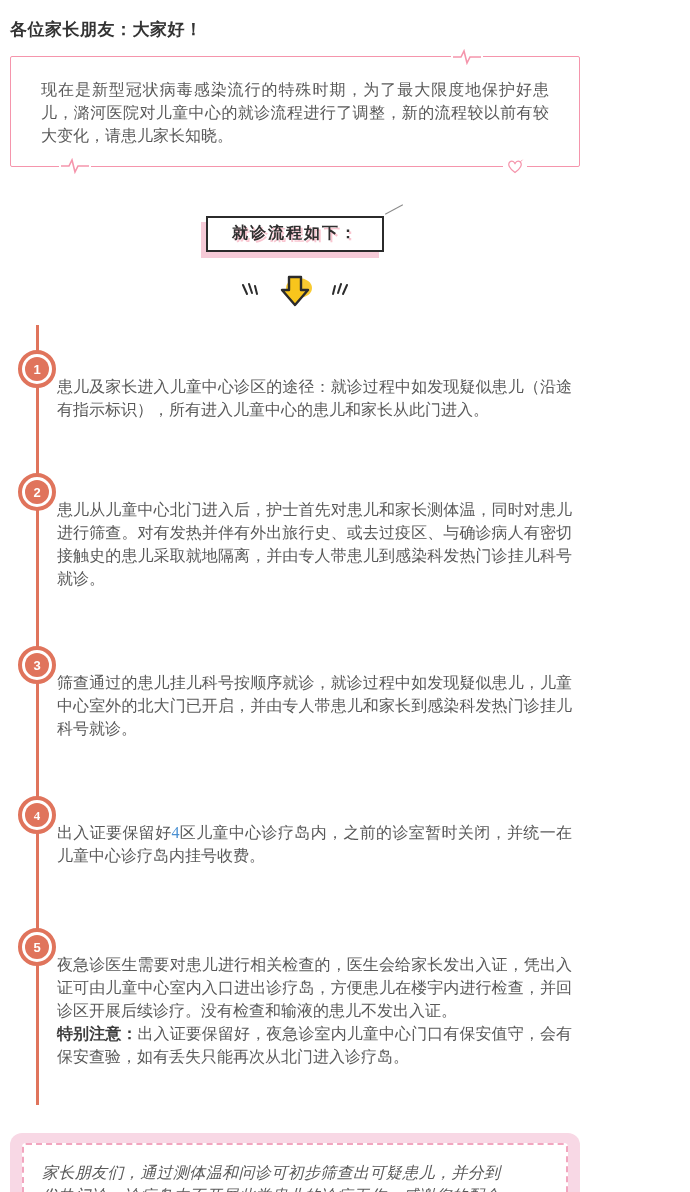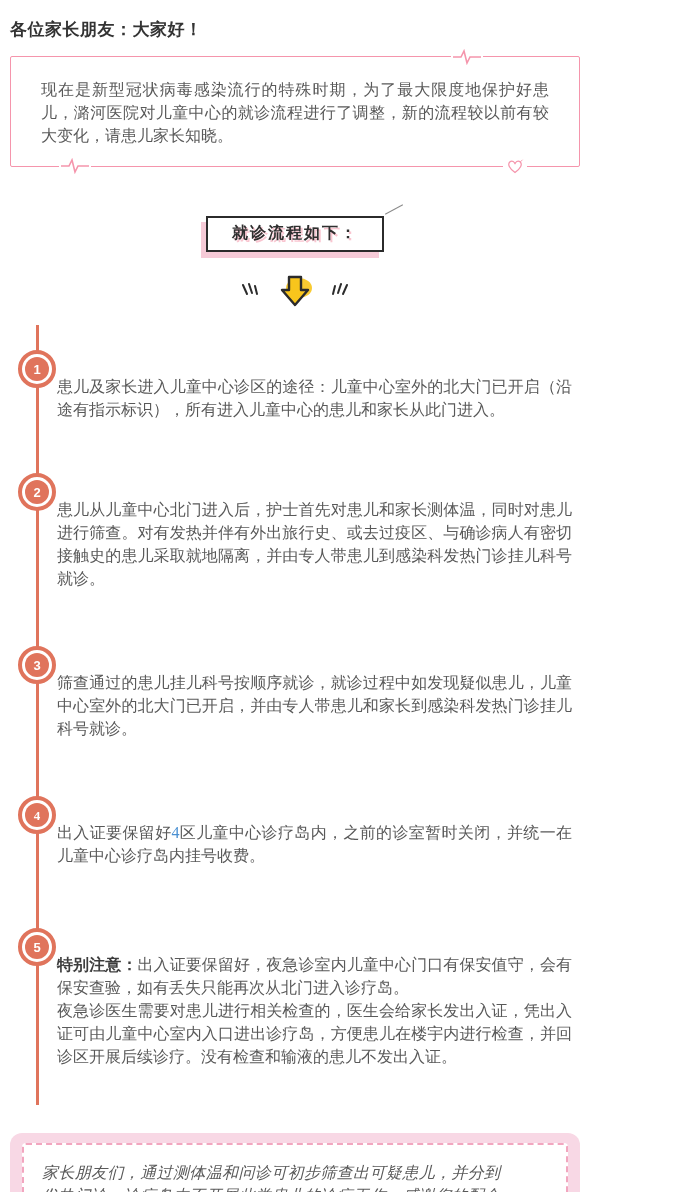--- a/index.html
+++ b/index.html
@@ -197,21 +197,21 @@
     </span>
   </div>
 
   <div class="timeline">
     <div class="timeline-line"></div>
 
     <div class="timeline-item mb-item1">
       <div class="num-circle">
         <div class="num-inner">1</div>
       </div>
-      <p class="item-text">患儿及家长进入儿童中心诊区的途径：儿童中心室外的北大门已开启（沿途有指示标识），所有进入儿童中心的患儿和家长从此门进入。</p>
+      <p class="item-text">患儿及家长进入儿童中心诊区的途径：就诊过程中如发现疑似患儿（沿途有指示标识），所有进入儿童中心的患儿和家长从此门进入。</p>
     </div>
 
     <div class="timeline-item mb-item2">
       <div class="num-circle">
         <div class="num-inner">2</div>
       </div>
       <p class="item-text">患儿从儿童中心北门进入后，护士首先对患儿和家长测体温，同时对患儿进行筛查。对有发热并伴有外出旅行史、或去过疫区、与确诊病人有密切接触史的患儿采取就地隔离，并由专人带患儿到感染科发热门诊挂儿科号就诊。</p>
     </div>
 
     <div class="timeline-item mb-item3">
@@ -225,22 +225,22 @@
       <div class="num-circle">
         <div class="num-inner">4</div>
       </div>
       <p class="item-text"><span>出入证要保留好</span><span class="highlight-blue">4</span><span>区儿童中心诊疗岛内，之前的诊室暂时关闭，并统一在儿童中心诊疗岛内挂号收费。</span></p>
     </div>
 
     <div class="timeline-item mb-item5">
       <div class="num-circle">
         <div class="num-inner">5</div>
       </div>
+      <p class="item-text">夜急诊医生需要对患儿进行相关检查的，医生会给家长发出入证，凭出入证可由儿童中心室内入口进出诊疗岛，方便患儿在楼宇内进行检查，并回诊区开展后续诊疗。没有检查和输液的患儿不发出入证。</p>
       <p class="item-text"><span class="note-label">特别注意：</span><span class="alt-font">出入证要保留好，夜急诊室内儿童中心门口有保安值守，会有保安查验，如有丢失只能再次从北门进入诊疗岛。</span></p>
-      <p class="item-text">夜急诊医生需要对患儿进行相关检查的，医生会给家长发出入证，凭出入证可由儿童中心室内入口进出诊疗岛，方便患儿在楼宇内进行检查，并回诊区开展后续诊疗。没有检查和输液的患儿不发出入证。</p>
     </div>
   </div>
 
   <div class="footer-box">
     <div class="footer-inner">
       <p>家长朋友们，通过测体温和问诊可初步筛查出可疑患儿，并分到发热门诊，诊疗岛内不开展此类患儿的诊疗工作，感谢您的配合和理解。</p>
       <span class="mother-baby">
         <svg width="44" height="60" viewBox="0 0 44 60">
           <g fill="#F2AFC9">
             <circle cx="29" cy="10" r="8"></circle>

